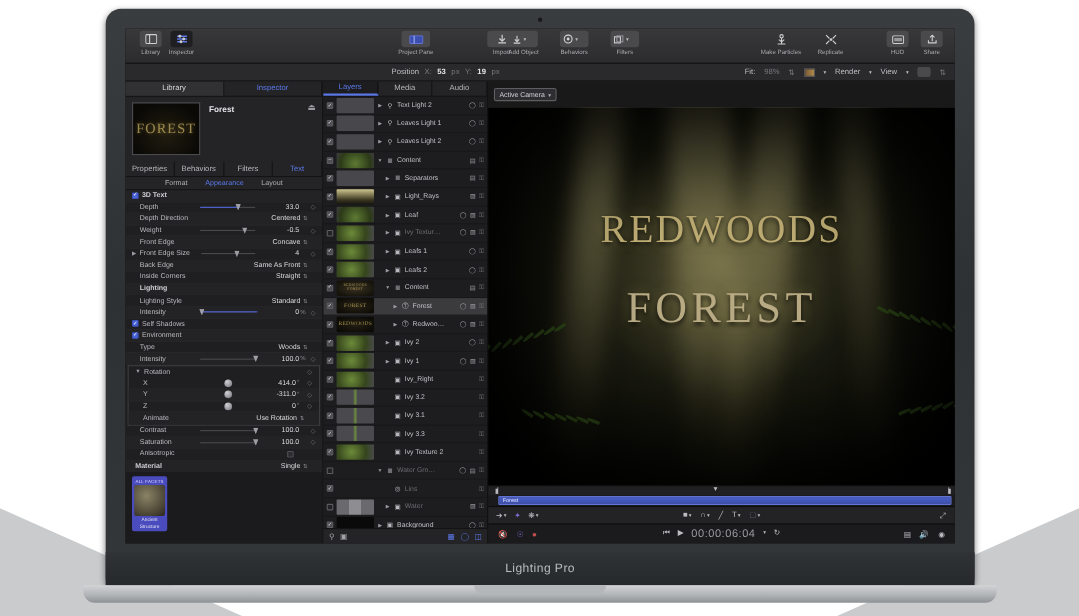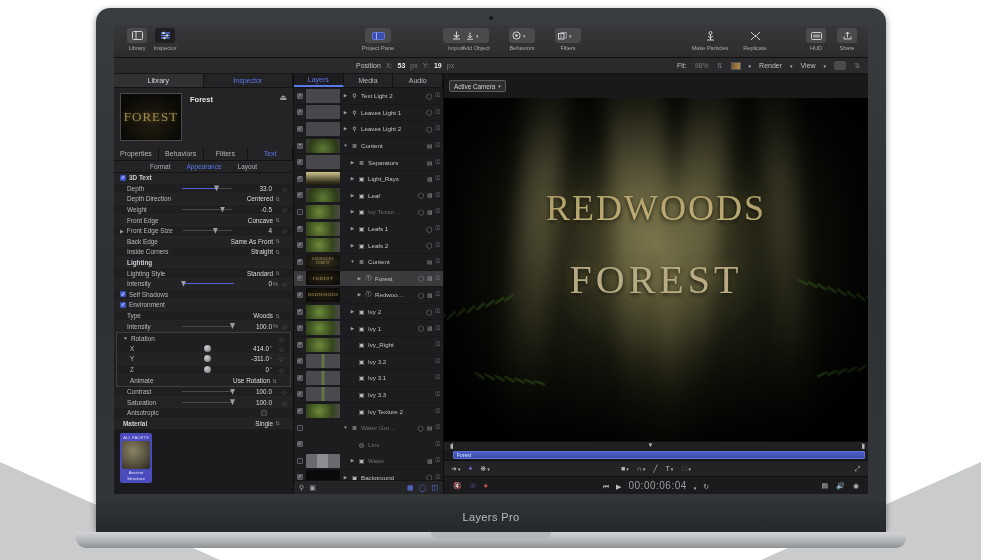--- a/index.html
+++ b/index.html
@@ -229,21 +229,21 @@
               display:flex; align-items:center; position:relative; flex-shrink:0; }
   .tl-left  { position:absolute; left:7px; display:flex; gap:7px; align-items:center; }
   .tl-cen   { position:absolute; left:50%; transform:translateX(-50%); display:flex; gap:8px; align-items:center; }
   .tl-rgt   { position:absolute; right:8px; }
   .ti { font-size:7px; color:#bcbcc2; display:flex; align-items:center; gap:1px; }
   .ti.purple { color:#7b6fd4; }
   .ti.dimmed { color:#5a5a60; }
 
   .transport { height:18px; background:#1b1b1d; border-top:1px solid #0d0d0e;
                display:flex; align-items:center; position:relative; flex-shrink:0; }
-  .tp-cen { position:absolute; left:50%; transform:translateX(-50%); display:flex; gap:7px; align-items:flex-end; }
+  .tp-cen { position:absolute; left:50%; transform:translateX(-50%); display:flex; gap:7px; align-items:flex-start; }
   .tcode { font-size:10px; color:#9a9aa0; letter-spacing:.5px; font-family:"Liberation Sans", sans-serif; }
   .tp-rgt { position:absolute; right:9px; display:flex; gap:8px; align-items:center; }
   .tp-lft { position:absolute; left:9px; display:flex; gap:8px; align-items:center; }
 </style>
 </head>
 <body>
 
 <div class="stage">
   <div class="bg-wedge-l"></div>
   <div class="bg-wedge-r"></div>
@@ -1078,20 +1078,20 @@
                   <span class="ti">◉</span>
                 </div>
               </div>
             </div>
 
           </div>
         </div>
       </div>
 
       <div class="chin">
-        <span>Layers Pro</span>
+        <span>Lighting Pro</span>
       </div>
     </div>
     <div class="base">
       <div class="notch"></div>
     </div>
   </div>
 </div>
 
 </body></html>

